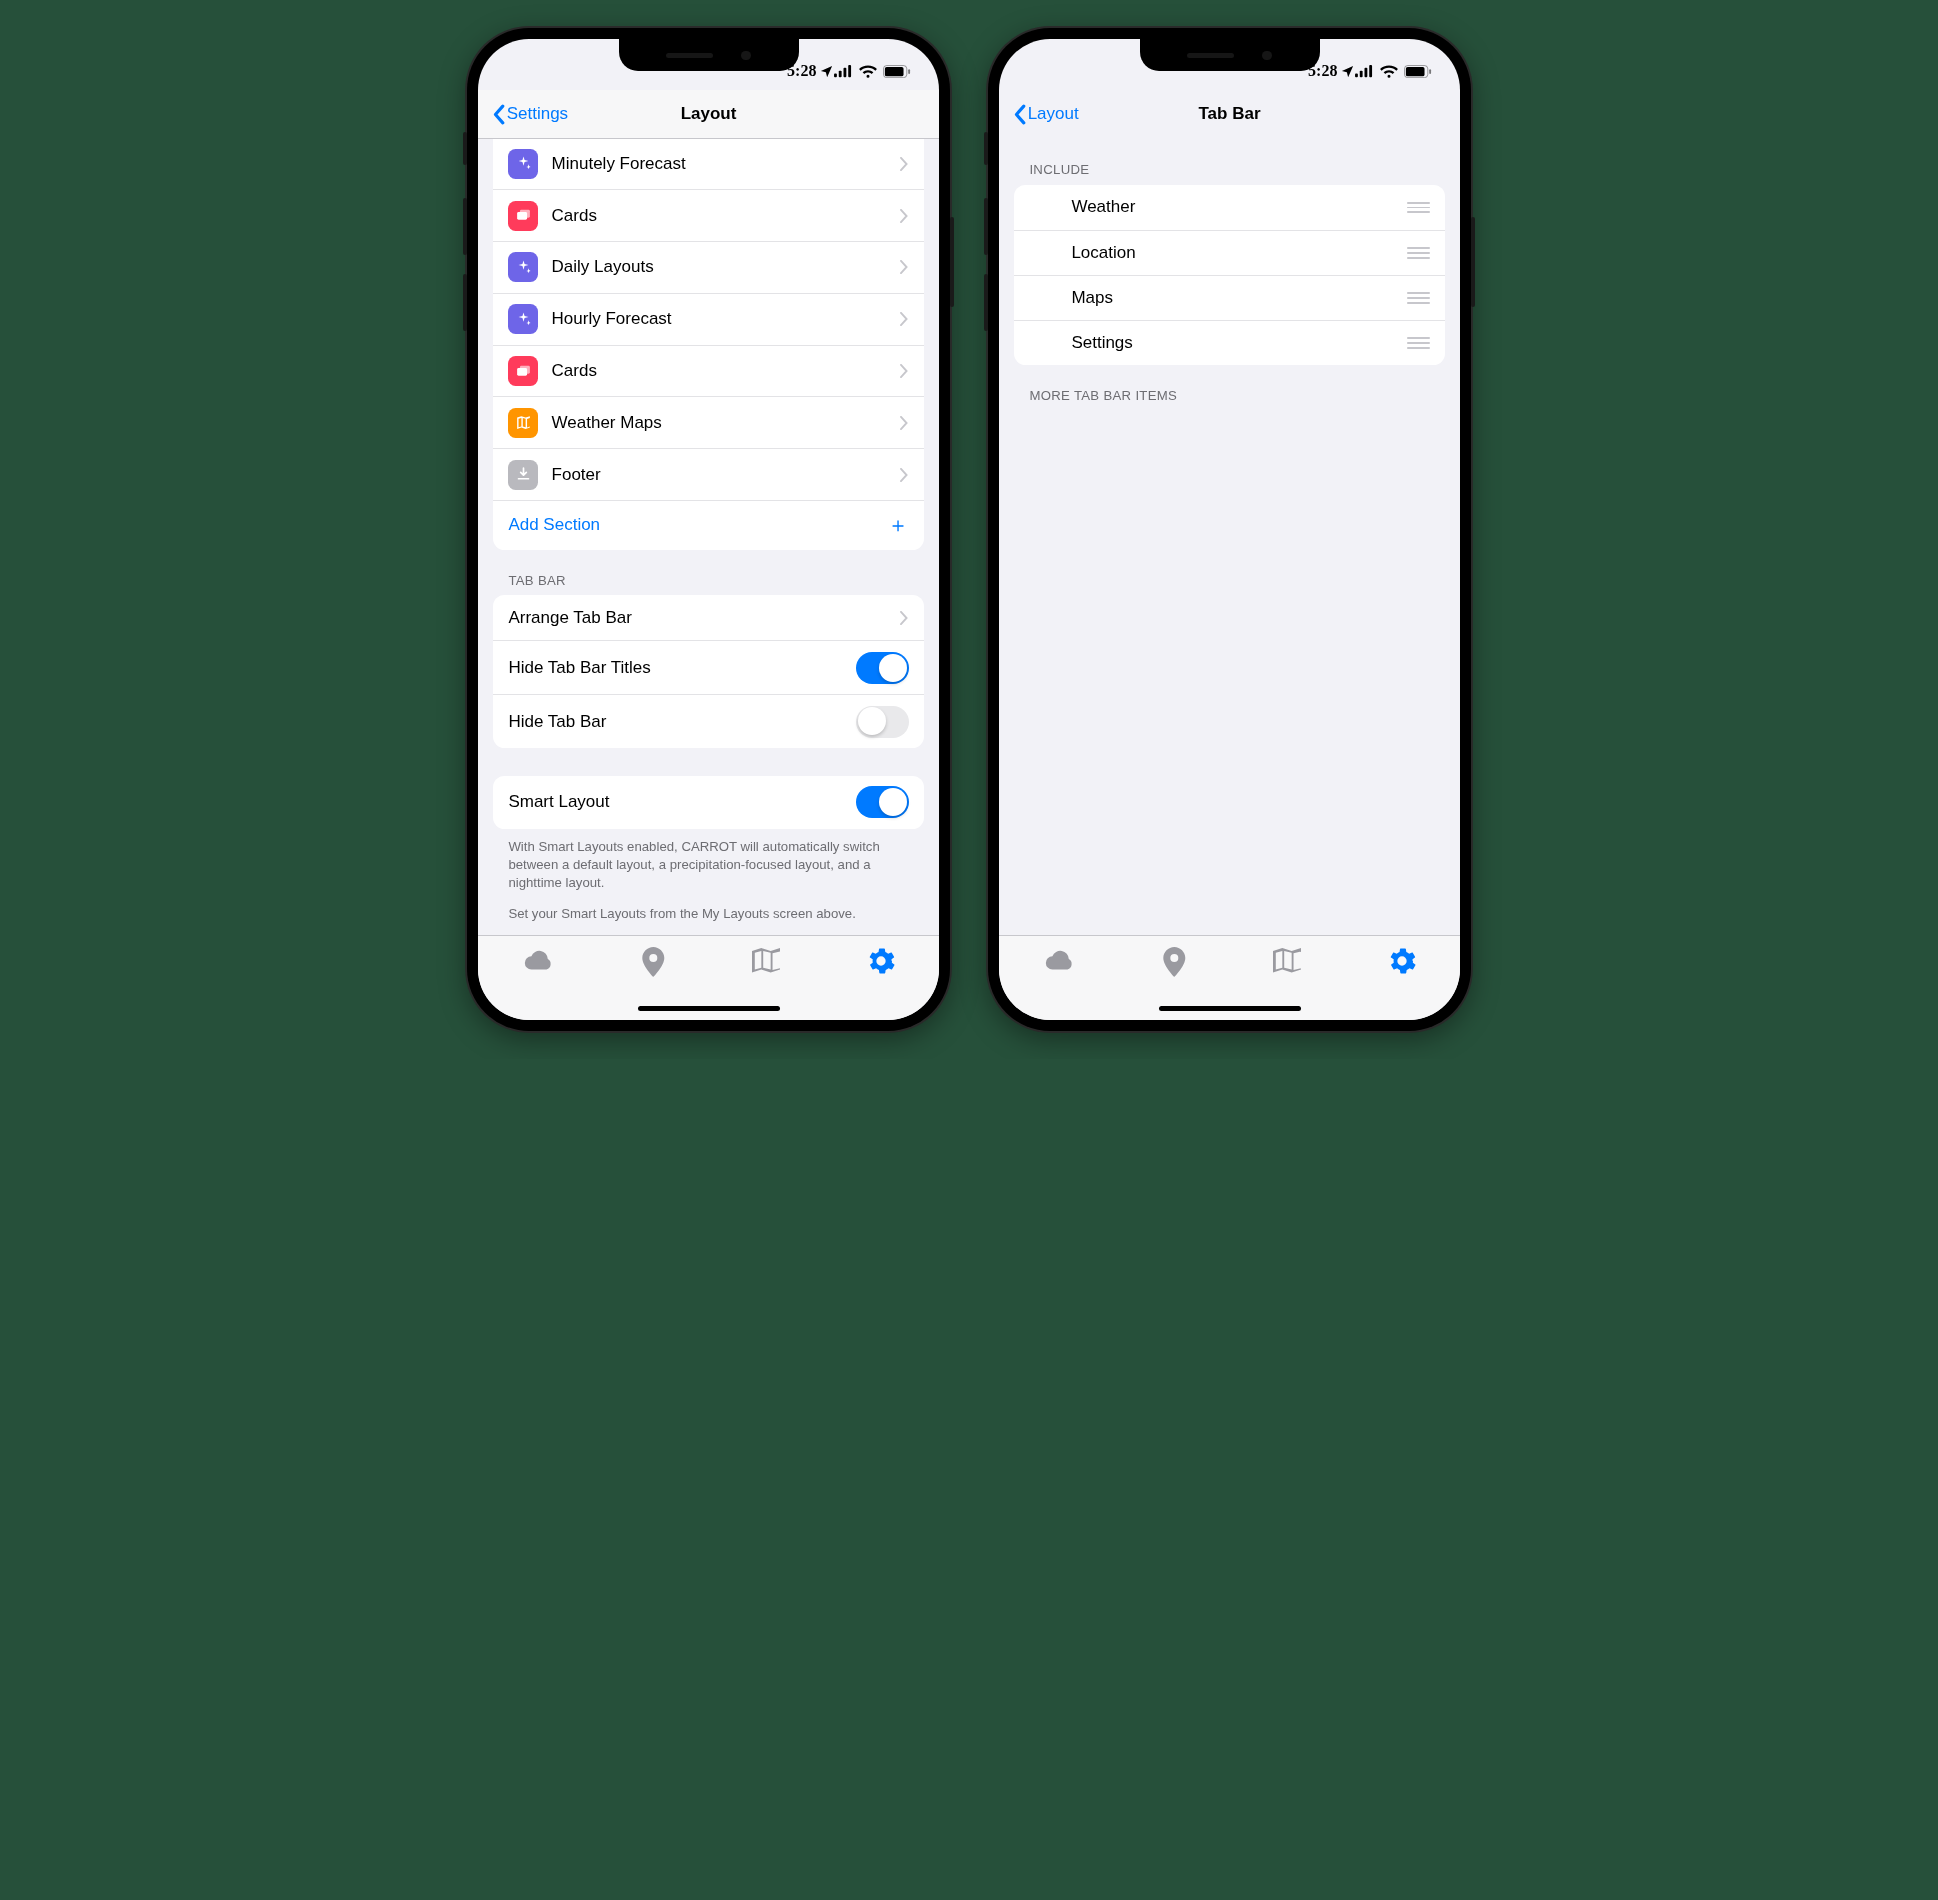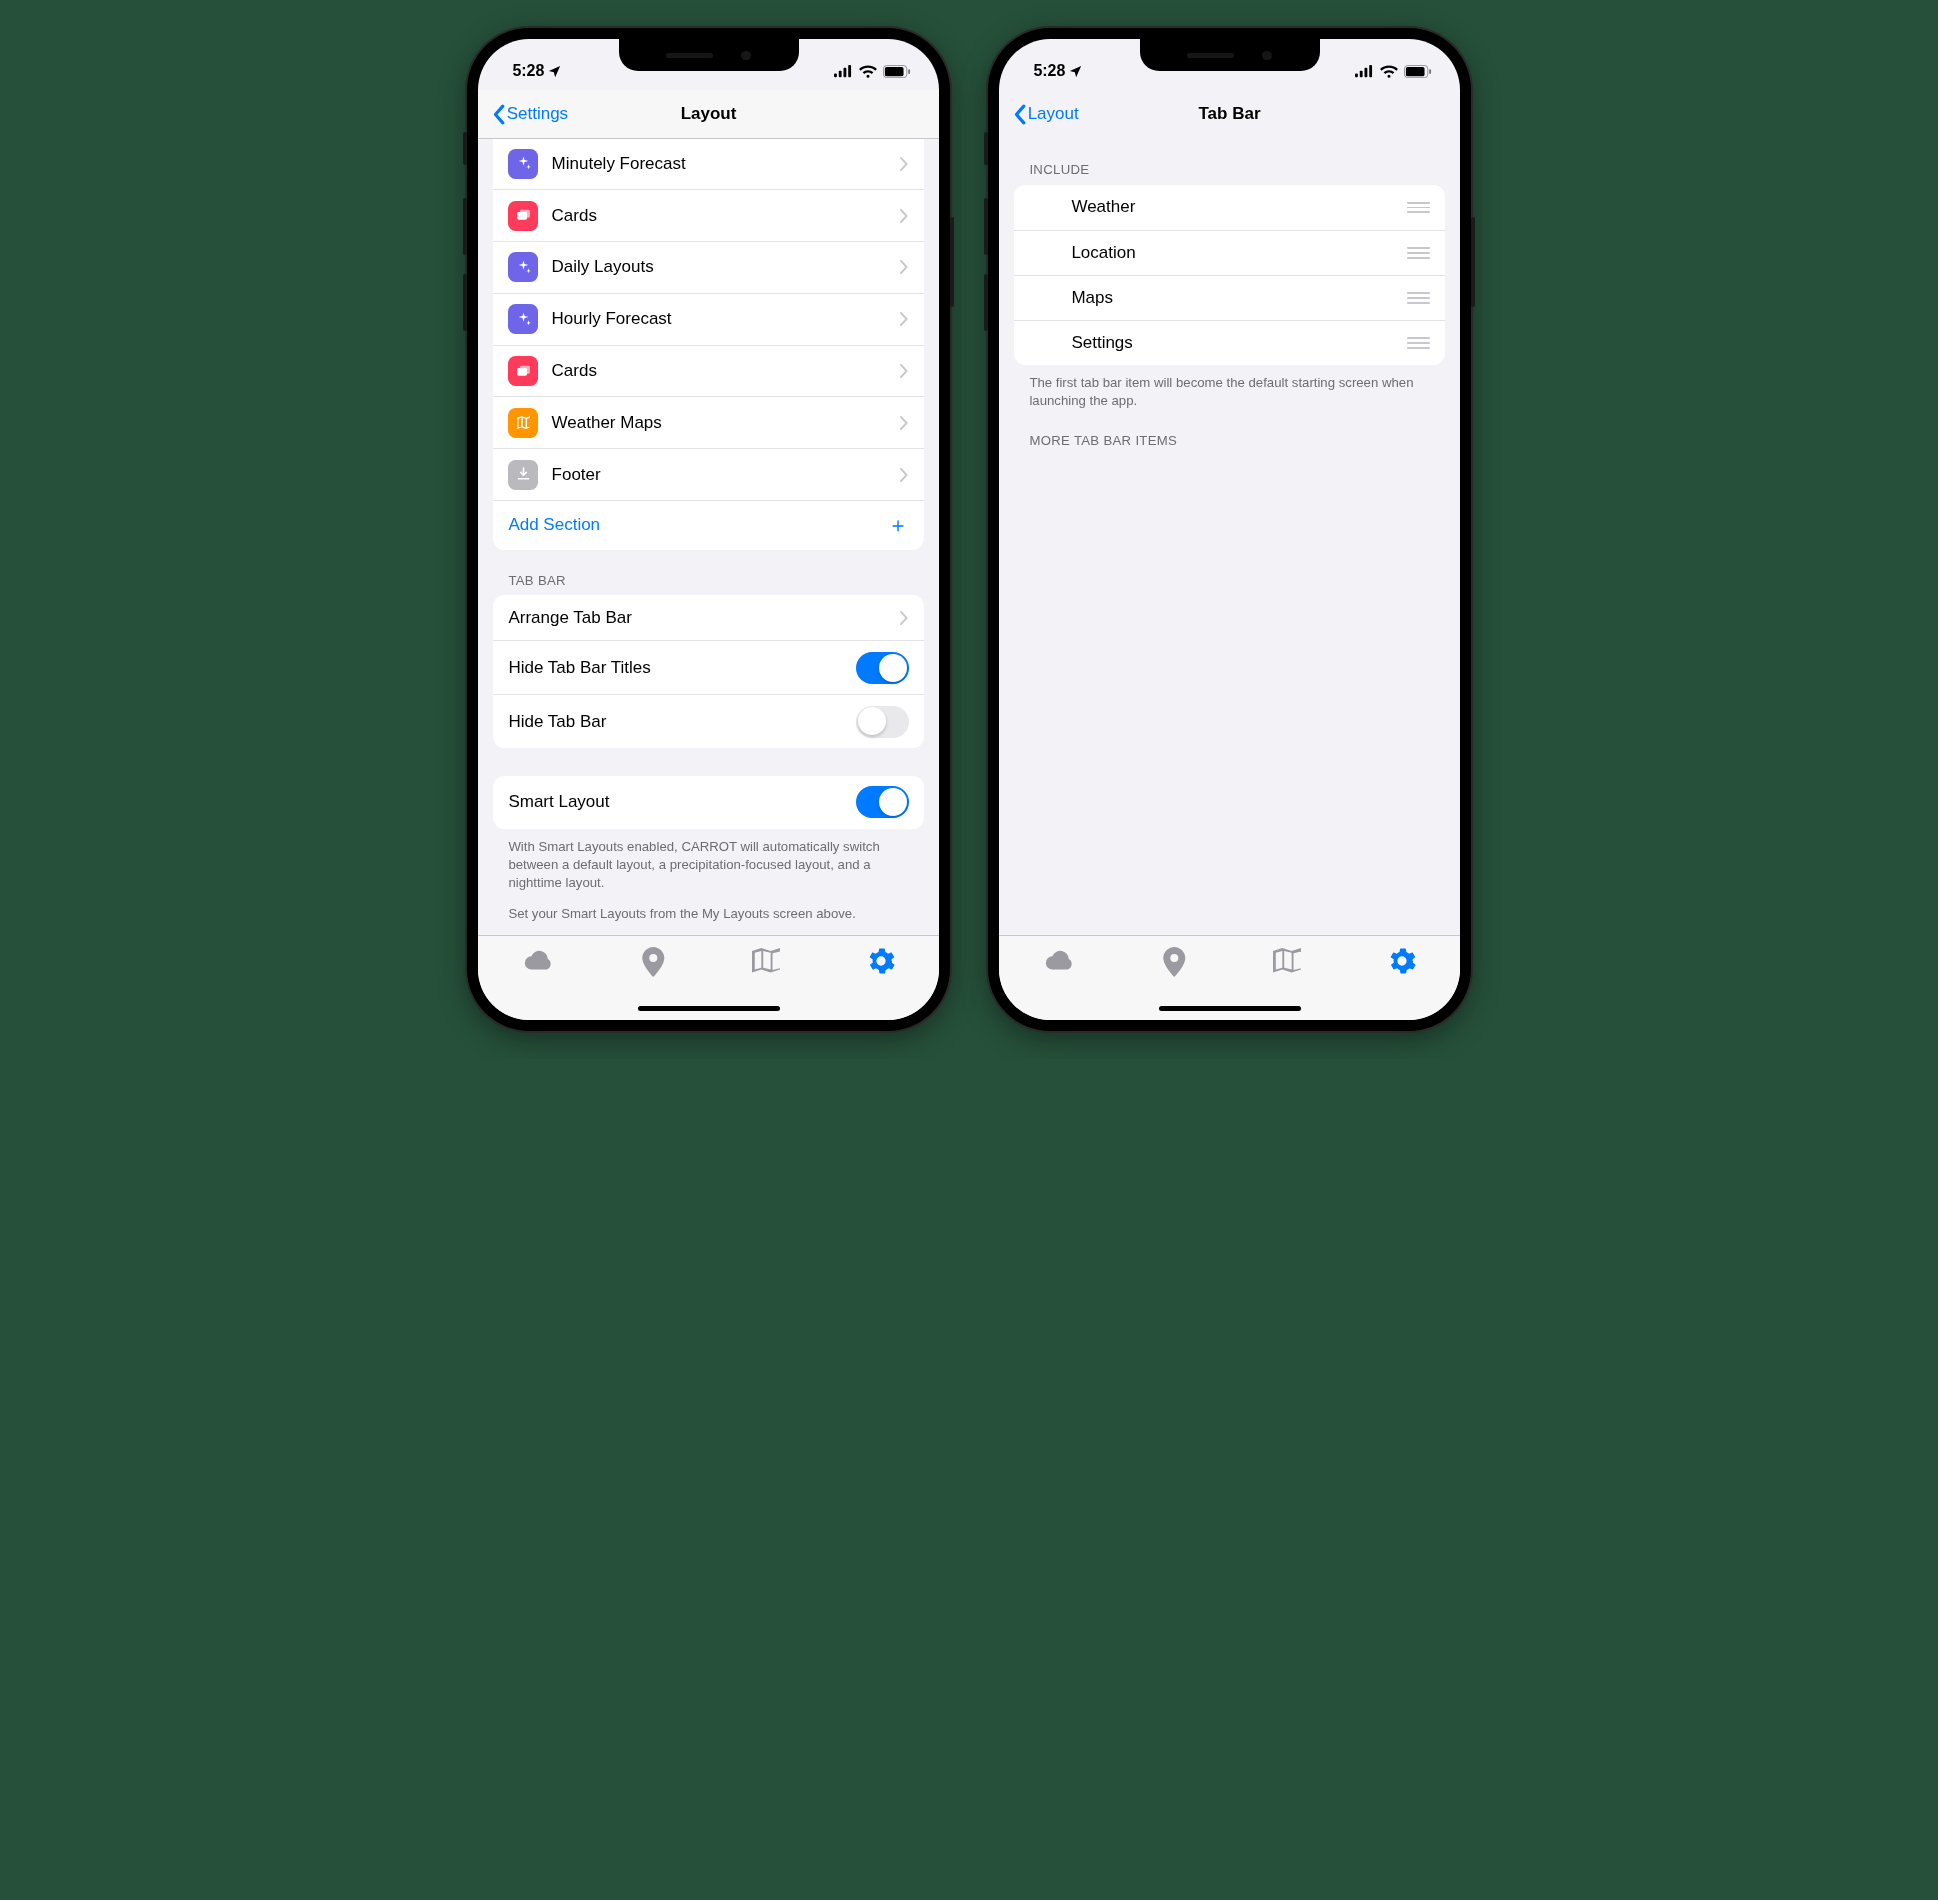--- a/index.html
+++ b/index.html
@@ -38,22 +38,22 @@
   .notch {
     position: absolute; top: 0; left: 50%; transform: translateX(-50%);
     width: 180px; height: 32px; background: #000;
     border-bottom-left-radius: 19px; border-bottom-right-radius: 19px;
     z-index: 10;
     display:flex; align-items:center; justify-content:center; gap:28px;
   }
   .notch::before{content:""; width:47px; height:5.7px; background:#161616; border-radius:2.8px;}
   .notch::after{content:""; width:9.5px; height:9.5px; background:#161616; border-radius:50%;}
   .statusbar {
-    height: 51px; display: flex; justify-content: space-between; align-items: center;
-    padding: 13.2px 28px 0 34px; font-weight: 600; font-size: 16px;
+    height: 51px; display: flex; justify-content: flex-end; align-items: center;
+    padding: 13.2px 28px 0 34px; font-weight: 600; font-size: 16px; font-family: Liberation Serif, serif;
   }
   .status-left{display:flex;align-items:center;gap:2.8px;}
   .status-right { display: flex; align-items: center; gap: 5.7px; }
   .navbar {
     height: 49px; display: flex; align-items: center; justify-content: center;
     position: relative; border-bottom: 0.5px solid rgba(0,0,0,0);
   }
   .navbar.hairline { border-bottom-color: #c7c7cc; background: #f7f7f8; }
   .nav-back {
     position: absolute; left: 13.2px; display: flex; align-items: center;
@@ -378,21 +378,20 @@
         </div>
         <div class="row indent">
           <span class="row-label">Settings</span>
           <div class="grip">
                 <span></span>
                 <span></span>
                 <span></span>
               </div>
         </div>
       </div>
-      <div class="section-footer">The first tab bar item will become the default starting screen when launching the app.</div>
 
       <div class="section-header">MORE TAB BAR ITEMS</div>
      </div>
     </div>
 
     <div class="tabbar">
       <div class="tab-item">
         <svg width="32" height="28" viewBox="0 0 34 26">
             <path fill="currentColor" d="M26 22H10a7 7 0 010-14 9 9 0 0117.4 3A6 6 0 0126 22z"></path>
           </svg>

